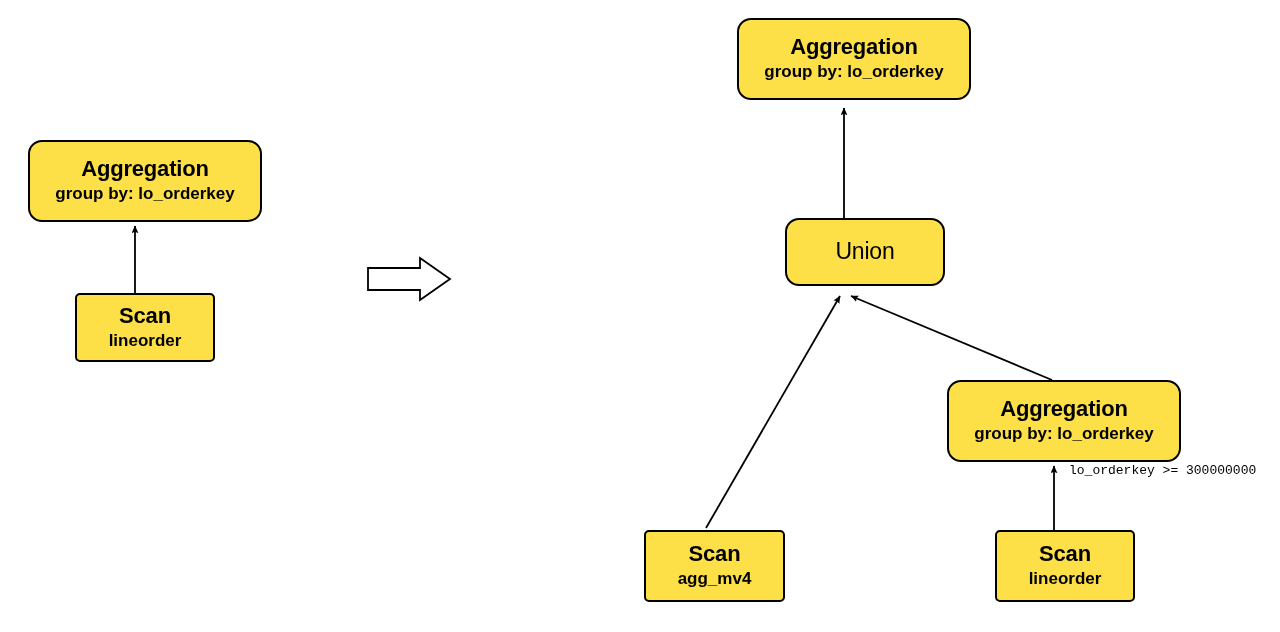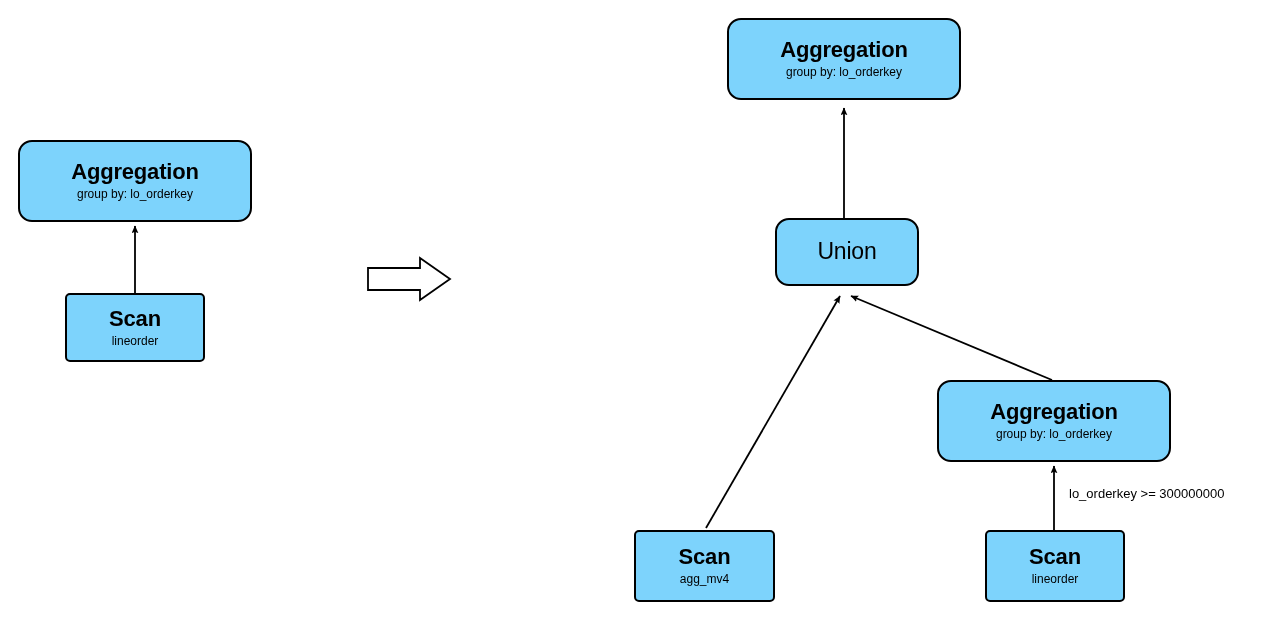--- a/index.html
+++ b/index.html
@@ -22,50 +22,51 @@
     position: absolute;
     left: 0;
     top: 0;
     width: 1280px;
     height: 632px;
     pointer-events: none;
   }
   .node {
     position: absolute;
     box-sizing: border-box;
-    background: #7dd3fc;
+    background: #fde047;
     border: 2px solid #000000;
     display: flex;
     flex-direction: column;
     align-items: center;
     justify-content: center;
     text-align: center;
     z-index: 2;
+    margin-left: 10px;
   }
   .node.rounded {
     border-radius: 14px;
   }
   .node.sharp {
     border-radius: 5px;
     border-width: 2px;
   }
   .node-title {
     font-weight: bold;
     font-size: 22px;
     line-height: 1.12;
     letter-spacing: -0.2px;
     white-space: nowrap;
   }
   .node-title.plain {
     font-weight: normal;
     font-size: 23px;
   }
   .node-sub {
-    font-weight: normal;
-    font-size: 12px;
+    font-weight: bold;
+    font-size: 17px;
     line-height: 1.2;
     margin-top: 2px;
     white-space: nowrap;
   }
   .edge-label {
     position: absolute;
     font-size: 13px;
     font-weight: normal;
     white-space: nowrap;
     color: #000000;
@@ -105,34 +106,34 @@
   <div class="node sharp" style="left:65px; top:293px; width:140px; height:69px;">
     <div class="node-title">Scan</div>
     <div class="node-sub">lineorder</div>
   </div>
 
   <div class="node rounded" style="left:727px; top:18px; width:234px; height:82px;">
     <div class="node-title">Aggregation</div>
     <div class="node-sub">group by: lo_orderkey</div>
   </div>
 
-  <div class="node rounded" style="left:775px; top:218px; width:144px; height:68px;">
+  <div class="node rounded" style="left:775px; top:218px; width:160px; height:68px;">
     <div class="node-title plain">Union</div>
   </div>
 
   <div class="node rounded" style="left:937px; top:380px; width:234px; height:82px;">
     <div class="node-title">Aggregation</div>
     <div class="node-sub">group by: lo_orderkey</div>
   </div>
 
   <div class="node sharp" style="left:634px; top:530px; width:141px; height:72px;">
     <div class="node-title">Scan</div>
     <div class="node-sub">agg_mv4</div>
   </div>
 
   <div class="node sharp" style="left:985px; top:530px; width:140px; height:72px;">
     <div class="node-title">Scan</div>
     <div class="node-sub">lineorder</div>
   </div>
 
-  <div class="edge-label" style="left:1069px; top:486px;">lo_orderkey &gt;= 300000000</div>
+  <div class="edge-label" style="left:1069px; top:463px;font-family:Liberation Mono, monospace;">lo_orderkey &gt;= 300000000</div>
 
 </div>
 
 </body></html>

